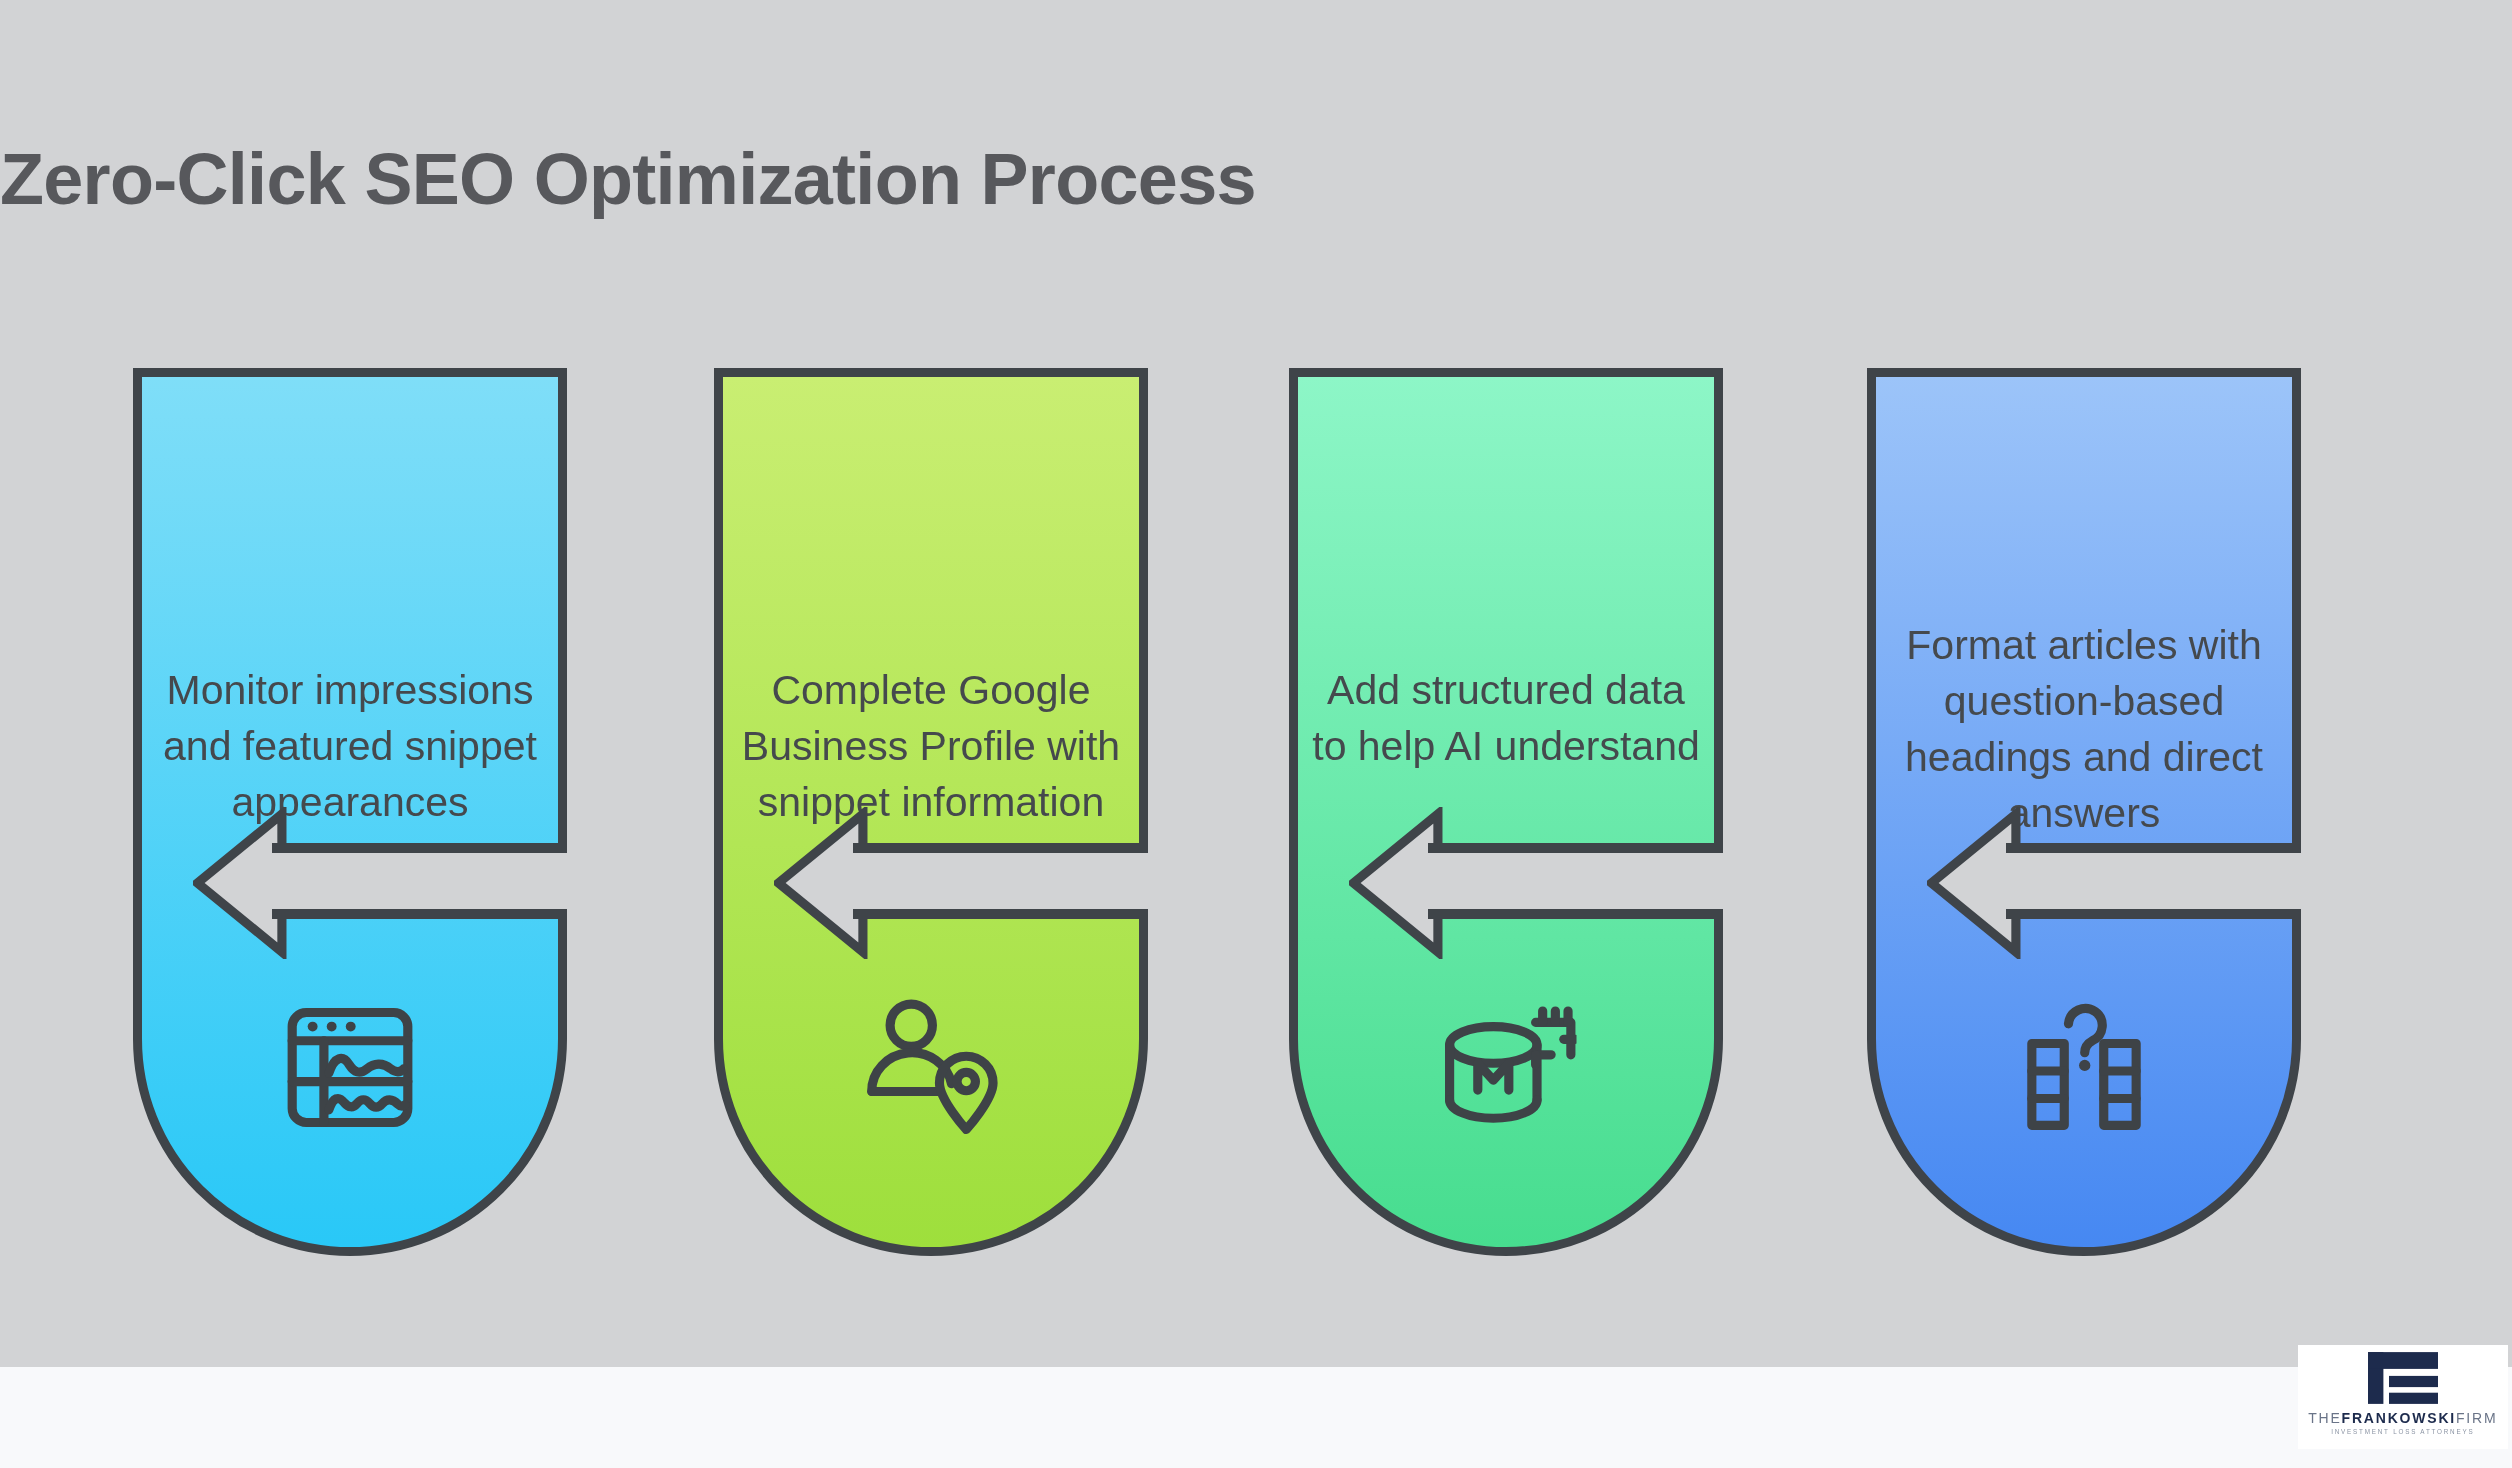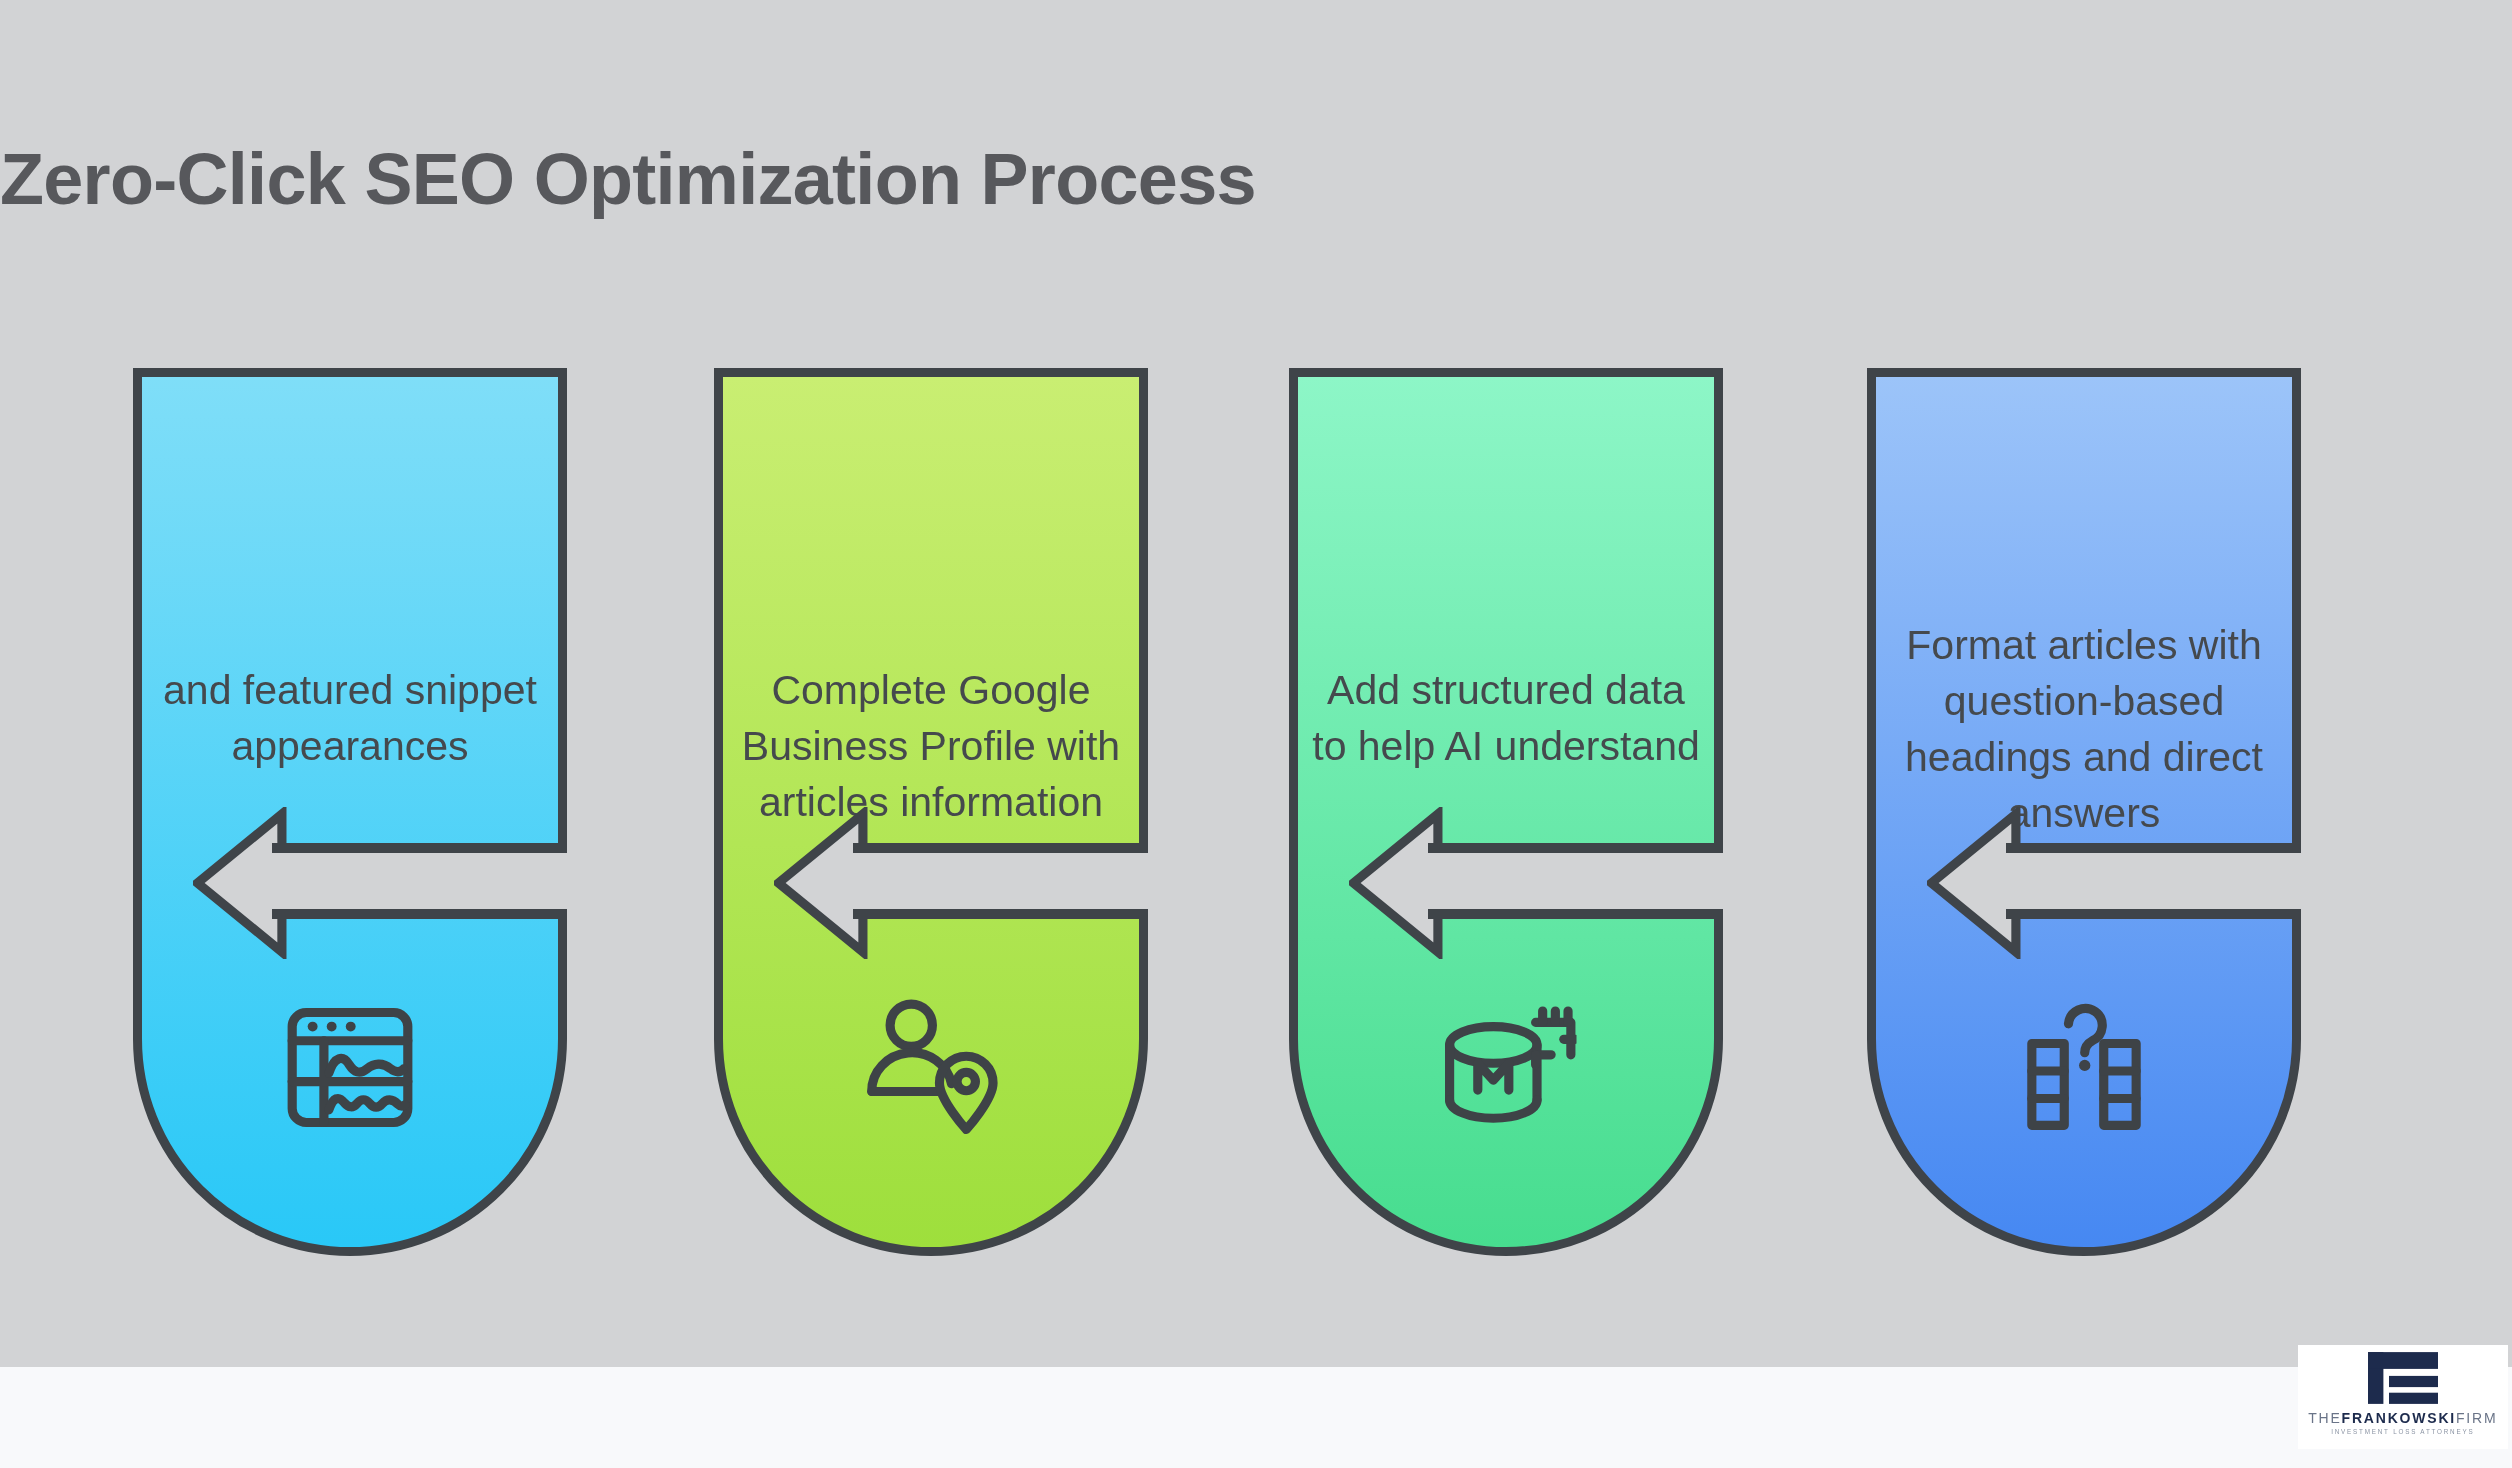--- a/index.html
+++ b/index.html
@@ -65,20 +65,21 @@
 </style>
 </head>
 <body>
 
 <div class="canvas">
 
   <h1 class="title">Zero-Click SEO Optimization Process</h1>
 
   <div class="card c1">
     <div class="card-text">
+      <div>Monitor impressions</div>
       <div>and featured snippet</div>
       <div>appearances</div>
     </div>
     <svg class="arrowhead" viewBox="0 0 140 216">
       <polygon points="6,108 126,10 126,206" fill="#d2d3d5" stroke="#3f4449" stroke-width="13" stroke-linejoin="miter"></polygon>
     </svg>
     <div class="band"></div>
     <svg class="step-icon" viewBox="0 0 200 200">
       <rect class="stroke" x="18" y="22" width="164" height="156" rx="20"></rect>
       <line class="stroke" x1="18" y1="62" x2="182" y2="62"></line>
@@ -89,21 +90,21 @@
       <line class="stroke" x1="18" y1="120" x2="182" y2="120"></line>
       <path class="stroke" d="M70,108 C78,84 90,82 99,96 C106,107 114,110 124,102 C134,94 146,92 158,102 C166,108 172,106 176,102"></path>
       <path class="stroke" d="M70,160 C76,142 84,140 92,150 C98,157 104,158 110,151 C116,144 122,144 128,151 C134,158 140,158 146,151 C152,144 160,144 168,152 C172,156 176,155 178,153"></path>
     </svg>
   </div>
 
   <div class="card c2">
     <div class="card-text">
       <div>Complete Google</div>
       <div>Business Profile with</div>
-      <div>articles information</div>
+      <div>snippet information</div>
     </div>
     <svg class="arrowhead" viewBox="0 0 140 216">
       <polygon points="6,108 126,10 126,206" fill="#d2d3d5" stroke="#3f4449" stroke-width="13" stroke-linejoin="miter"></polygon>
     </svg>
     <div class="band"></div>
     <svg class="step-icon" viewBox="0 0 200 200">
       <circle class="stroke" cx="72" cy="40" r="30"></circle>
       <path class="stroke" d="M16,134 a57,54 0 0 1 113,-11"></path>
       <line class="stroke" x1="16" y1="134" x2="113" y2="134"></line>
       <path class="stroke" d="M150,188 C150,188 112,146 112,122 a38,38 0 1 1 76,0 C188,146 150,188 150,188 Z"></path>

